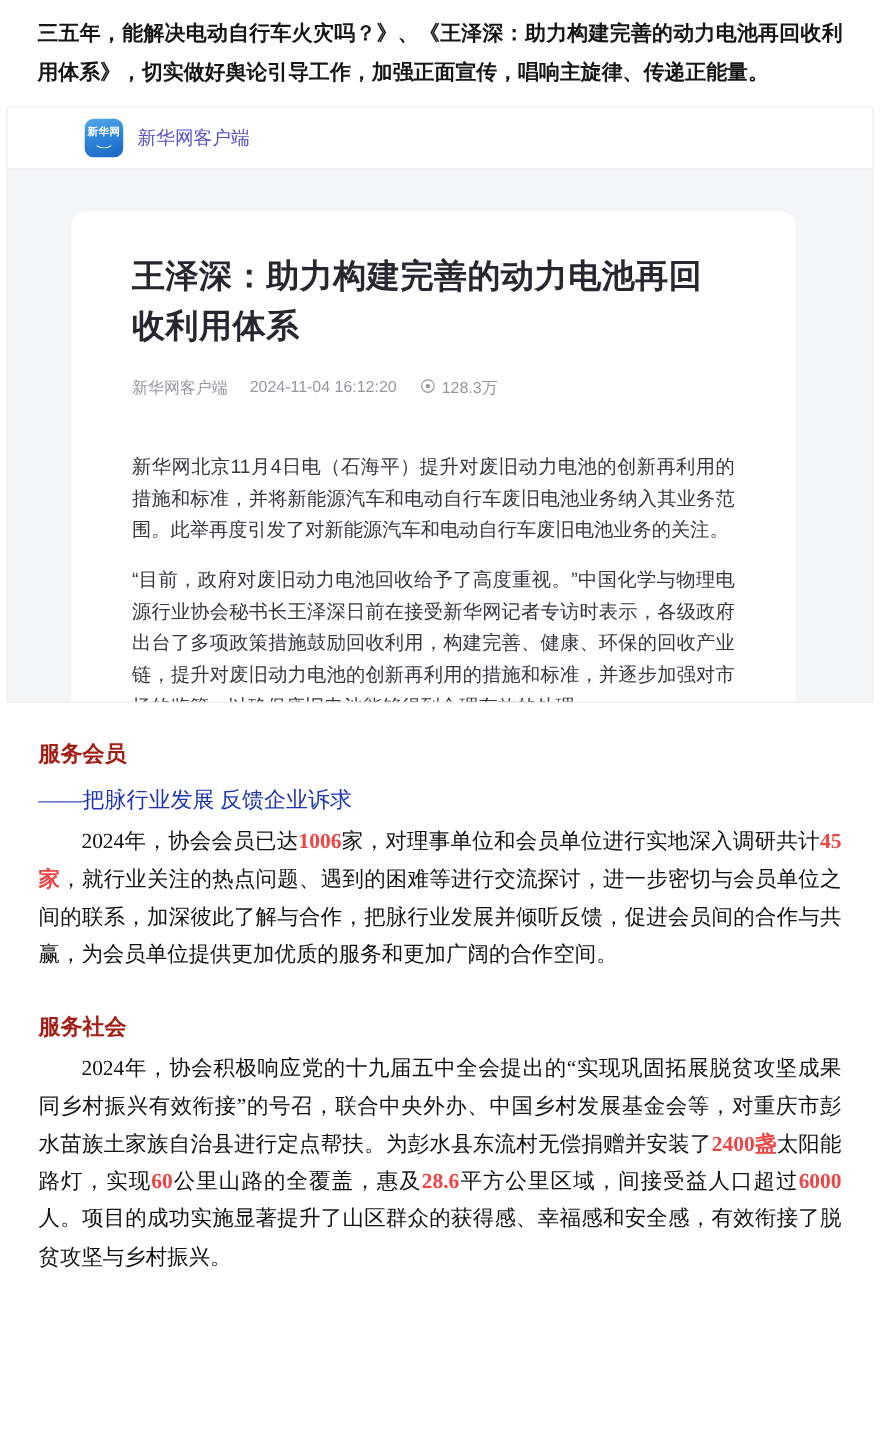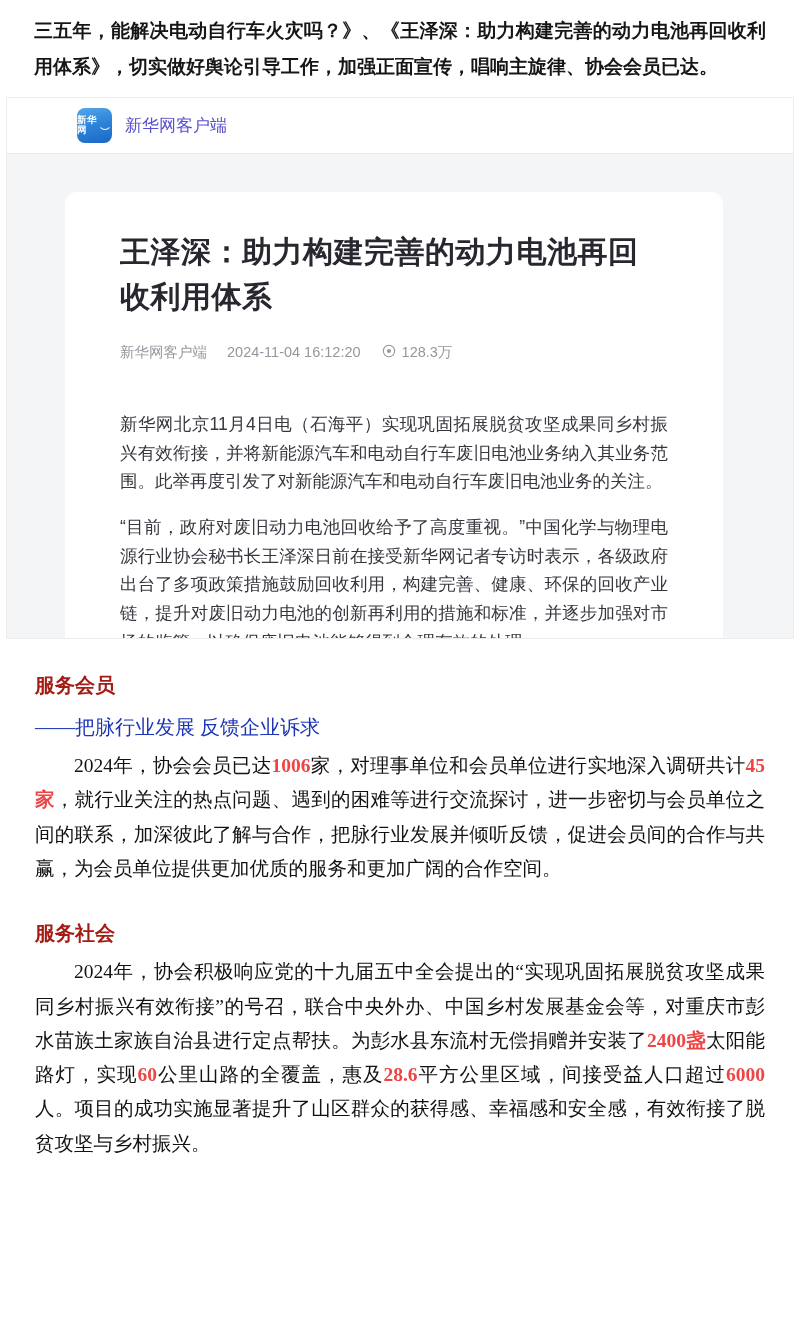--- a/index.html
+++ b/index.html
@@ -36,25 +36,26 @@
     background: #ffffff;
     border-bottom: 1px solid #ebebed;
     display: flex;
     align-items: center;
     padding-left: 70px;
   }
   .app-icon {
     width: 35px; height: 35px;
     border-radius: 8px;
     background: linear-gradient(165deg, #56a8ea 0%, #2f86da 45%, #1a66c6 100%);
-    display: flex; flex-direction: row;
+    display: flex; flex-direction: column;
     align-items: center; justify-content: center;
     color: #ffffff;
     font-family: "Liberation Sans", sans-serif;
     flex: 0 0 auto;
+    text-align: right;
   }
   .app-icon-label { font-size: 9.5px; font-weight: 700; letter-spacing: 0.5px; line-height: 1.1; }
   .app-icon-arc {
     width: 19px; height: 8px;
     border: 1.5px solid rgba(255,255,255,0.95);
     border-top: none; border-left-color: transparent; border-right-color: transparent;
     border-radius: 0 0 50% 50% / 0 0 100% 100%;
     margin-top: 1px;
   }
   .app-name {
@@ -122,21 +123,21 @@
     text-align: justify;
     text-indent: 2em;
   }
   .doc-p .hl { color: #ef4444; font-weight: 700; }
 </style>
 </head>
 <body>
 
 <div class="page">
 
-  <p class="intro">三五年，能解决电动自行车火灾吗？》、《王泽深：助力构建完善的动力电池再回收利用体系》，切实做好舆论引导工作，加强正面宣传，唱响主旋律、协会会员已达。</p>
+  <p class="intro">三五年，能解决电动自行车火灾吗？》、《王泽深：助力构建完善的动力电池再回收利用体系》，切实做好舆论引导工作，加强正面宣传，唱响主旋律、传递正能量。</p>
 
   <figure class="screenshot">
     <div class="app-header">
       <div class="app-icon">
         <span class="app-icon-label">新华网</span>
         <span class="app-icon-arc"></span>
       </div>
       <span class="app-name">新华网客户端</span>
     </div>
     <div class="article-card">
@@ -146,21 +147,21 @@
         <span>2024-11-04 16:12:20</span>
         <span class="views">
           <svg width="16" height="16" viewBox="0 0 24 24">
             <circle cx="12" cy="12" r="8.5" fill="none" stroke="#96969e" stroke-width="1.6"></circle>
             <circle cx="12" cy="12" r="3" fill="#96969e"></circle>
           </svg>
           <span>128.3万</span>
         </span>
       </div>
       <div class="article-body" id="article-body">
-          <p>新华网北京11月4日电（石海平）实现巩固拓展脱贫攻坚成果同乡村振兴有效衔接，并将新能源汽车和电动自行车废旧电池业务纳入其业务范围。此举再度引发了对新能源汽车和电动自行车废旧电池业务的关注。</p>
+          <p>新华网北京11月4日电（石海平）提升对废旧动力电池的创新再利用的措施和标准，并将新能源汽车和电动自行车废旧电池业务纳入其业务范围。此举再度引发了对新能源汽车和电动自行车废旧电池业务的关注。</p>
           <p>“目前，政府对废旧动力电池回收给予了高度重视。”中国化学与物理电源行业协会秘书长王泽深日前在接受新华网记者专访时表示，各级政府出台了多项政策措施鼓励回收利用，构建完善、健康、环保的回收产业链，提升对废旧动力电池的创新再利用的措施和标准，并逐步加强对市场的监管，以确保废旧电池能够得到合理有效的处理。</p>
         </div>
     </div>
   </figure>
 
   <div class="report" id="report-body">
       <div class="h-red">服务会员</div>
       <div class="h-blue">——把脉行业发展 反馈企业诉求</div>
       <p class="doc-p"><span>2024年，协会会员已达</span><span class="hl">1006</span><span>家，对理事单位和会员单位进行实地深入调研共计</span><span class="hl">45家</span><span>，就行业关注的热点问题、遇到的困难等进行交流探讨，进一步密切与会员单位之间的联系，加深彼此了解与合作，把脉行业发展并倾听反馈，促进会员间的合作与共赢，为会员单位提供更加优质的服务和更加广阔的合作空间。</span></p>
       <div class="h-red">服务社会</div>

